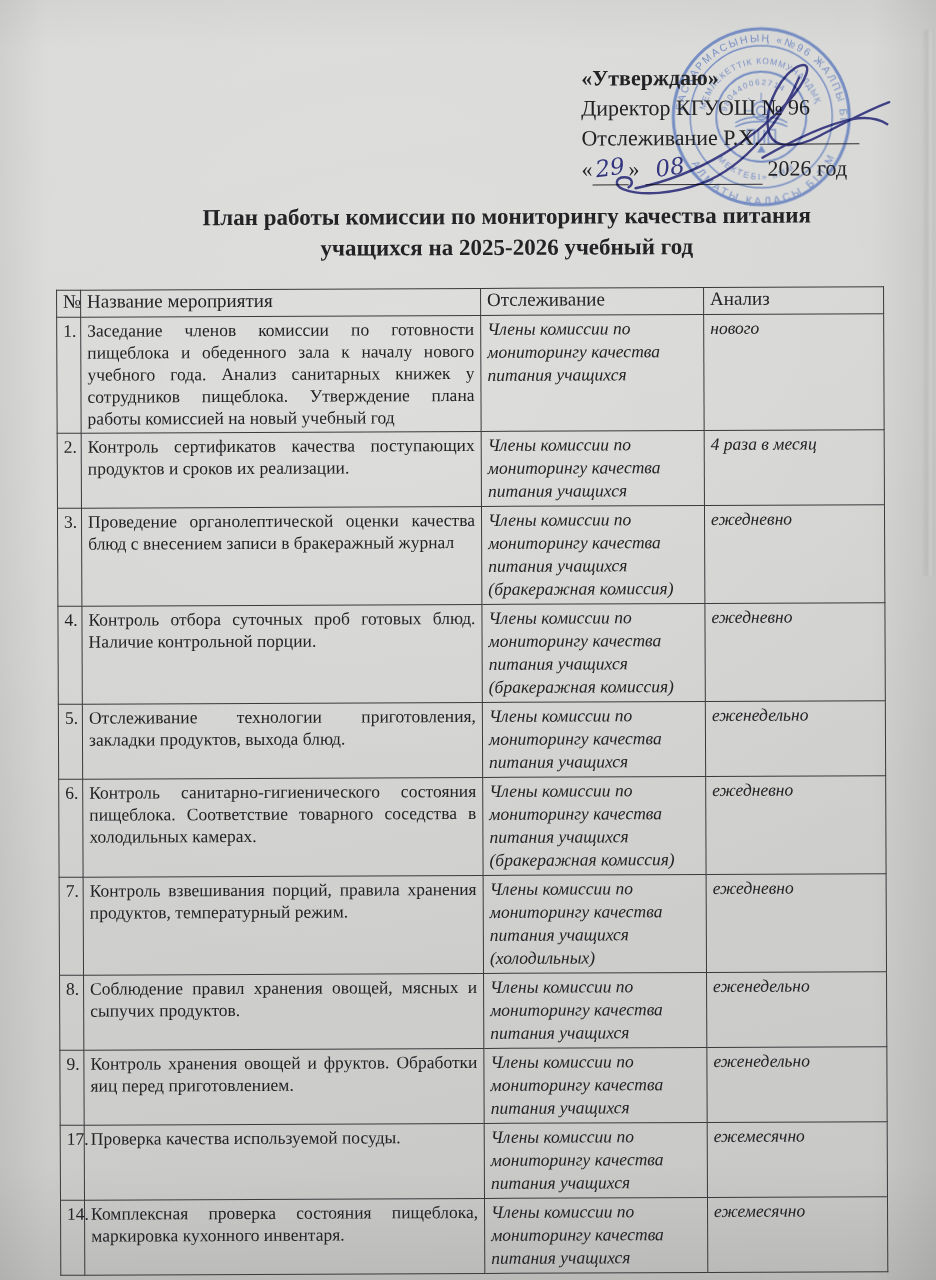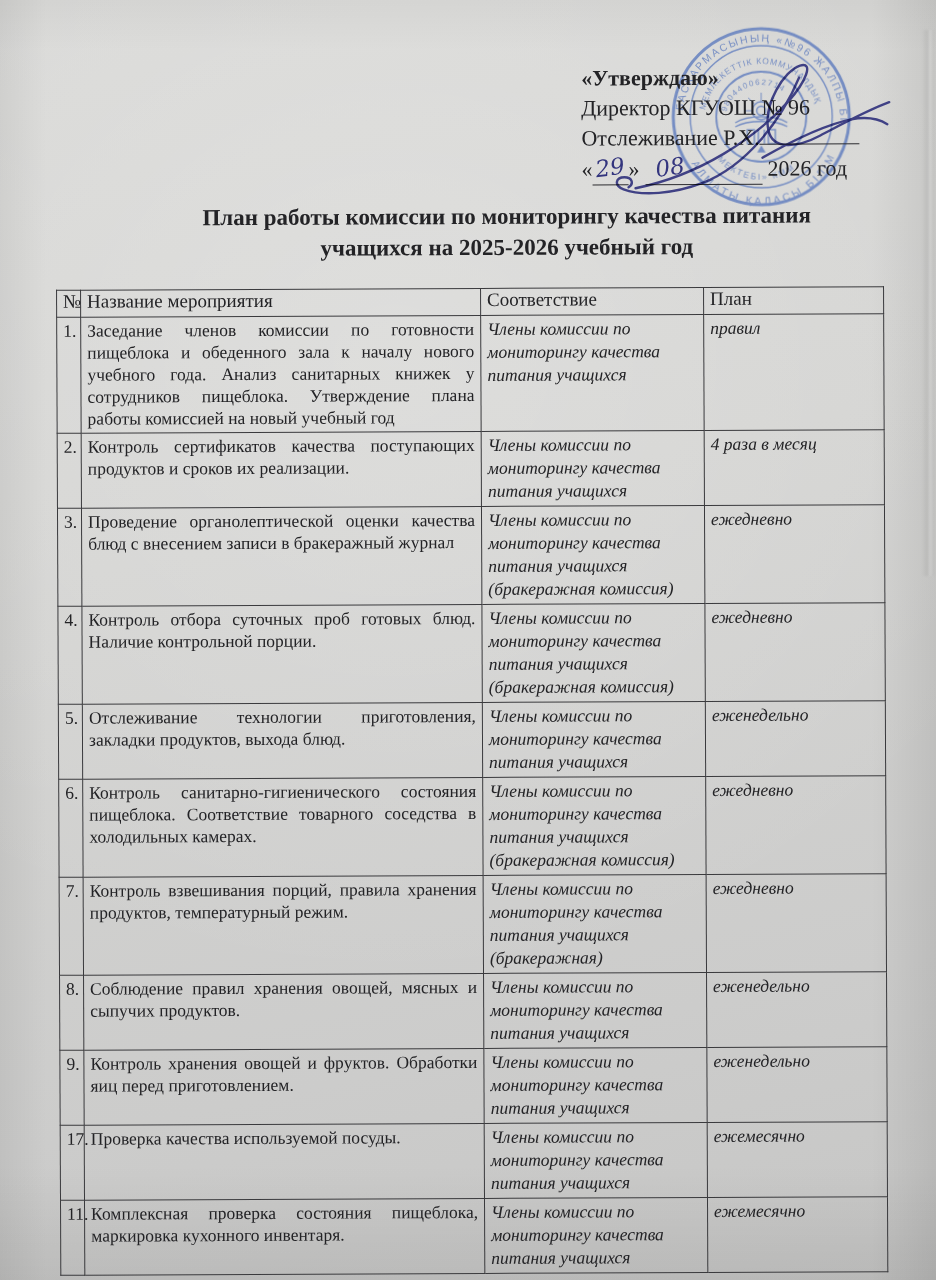--- a/index.html
+++ b/index.html
@@ -157,30 +157,30 @@
     <colgroup>
       <col style="width:24px">
         <col style="width:400px">
         <col style="width:223px">
         <col style="width:180px">
     </colgroup>
     <thead>
       <tr>
         <th>№</th>
         <th>Название мероприятия</th>
-        <th>Соответствие</th>
-        <th>План</th>
+        <th>Отслеживание</th>
+        <th>Анализ</th>
       </tr>
     </thead>
     <tbody>
         <tr>
     <td class="c-num">1.</td>
     <td class="c-act">Заседание членов комиссии по готовности пищеблока и обеденного зала к началу нового учебного года. Анализ санитарных книжек у сотрудников пищеблока. Утверждение плана работы комиссией на новый учебный год</td>
     <td class="c-resp">Члены комиссии по мониторингу качества питания учащихся</td>
-    <td class="c-term">правил</td>
+    <td class="c-term">нового</td>
   </tr>
         <tr>
     <td class="c-num">2.</td>
     <td class="c-act">Контроль сертификатов качества поступающих продуктов и сроков их реализации.</td>
     <td class="c-resp">Члены комиссии по мониторингу качества питания учащихся</td>
     <td class="c-term">4 раза в месяц</td>
   </tr>
         <tr>
     <td class="c-num">3.</td>
     <td class="c-act">Проведение органолептической оценки качества блюд с внесением записи в бракеражный журнал</td>
@@ -201,21 +201,21 @@
   </tr>
         <tr>
     <td class="c-num">6.</td>
     <td class="c-act">Контроль санитарно-гигиенического состояния пищеблока. Соответствие товарного соседства в холодильных камерах.</td>
     <td class="c-resp">Члены комиссии по мониторингу качества питания учащихся (бракеражная комиссия)</td>
     <td class="c-term">ежедневно</td>
   </tr>
         <tr>
     <td class="c-num">7.</td>
     <td class="c-act">Контроль взвешивания порций, правила хранения продуктов, температурный режим.</td>
-    <td class="c-resp">Члены комиссии по мониторингу качества питания учащихся (бракеражная)</td>
+    <td class="c-resp">Члены комиссии по мониторингу качества питания учащихся (холодильных)</td>
     <td class="c-term">ежедневно</td>
   </tr>
         <tr>
     <td class="c-num">8.</td>
     <td class="c-act">Соблюдение правил хранения овощей, мясных и сыпучих продуктов.</td>
     <td class="c-resp">Члены комиссии по мониторингу качества питания учащихся</td>
     <td class="c-term">еженедельно</td>
   </tr>
         <tr>
     <td class="c-num">9.</td>
@@ -223,21 +223,21 @@
     <td class="c-resp">Члены комиссии по мониторингу качества питания учащихся</td>
     <td class="c-term">еженедельно</td>
   </tr>
         <tr>
     <td class="c-num">17.</td>
     <td class="c-act">Проверка качества используемой посуды.</td>
     <td class="c-resp">Члены комиссии по мониторингу качества питания учащихся</td>
     <td class="c-term">ежемесячно</td>
   </tr>
         <tr>
-    <td class="c-num">11.</td>
+    <td class="c-num">14.</td>
     <td class="c-act">Комплексная проверка состояния пищеблока, маркировка кухонного инвентаря.</td>
     <td class="c-resp">Члены комиссии по мониторингу качества питания учащихся</td>
     <td class="c-term">ежемесячно</td>
   </tr>
       </tbody>
   </table>
 
 </div>
 
 </body></html>

